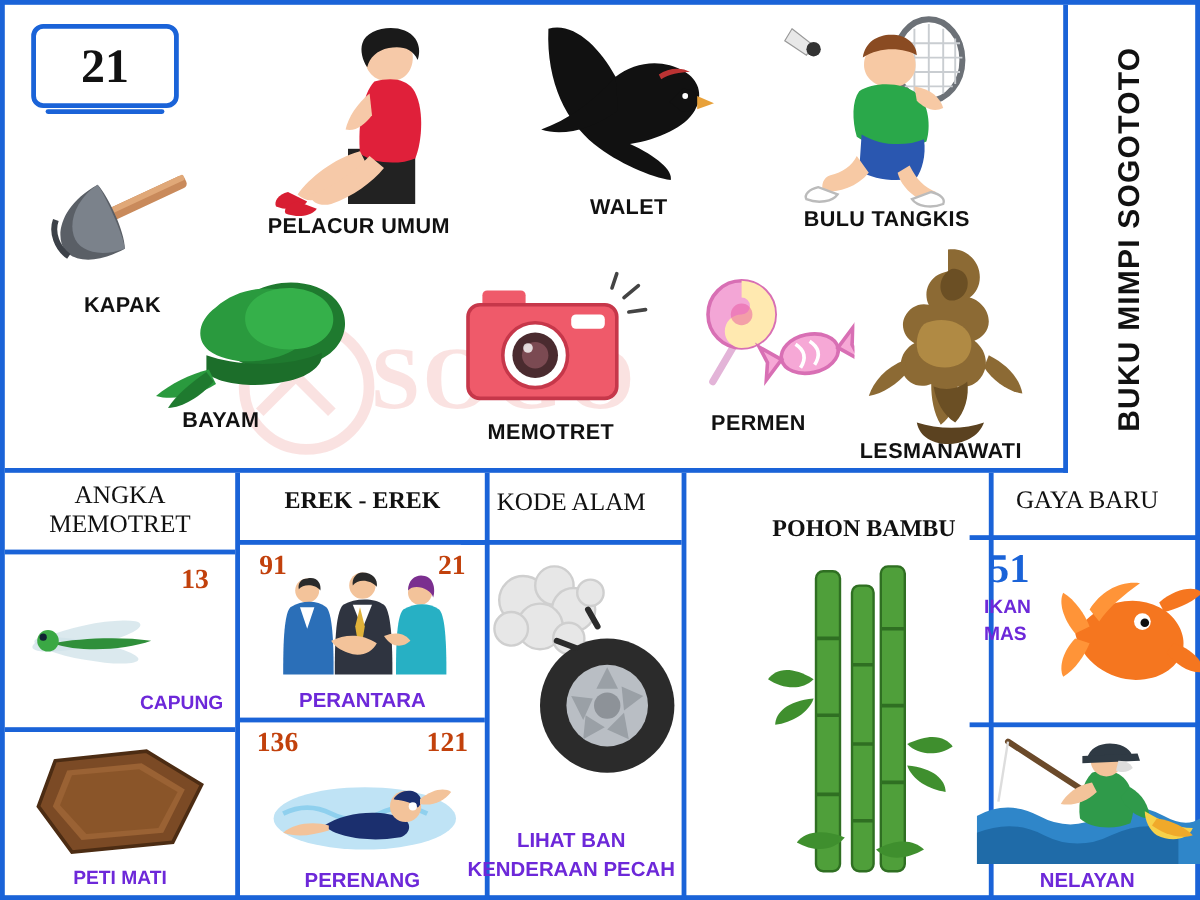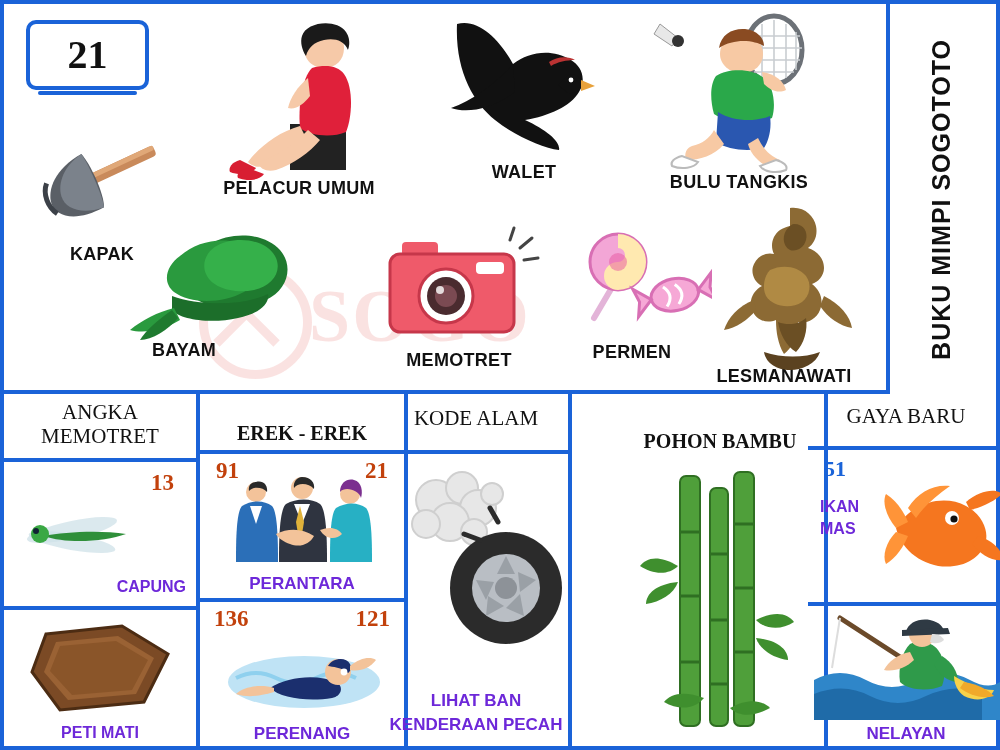--- a/index.html
+++ b/index.html
@@ -302,21 +302,21 @@
             <path d="M20 14 L96 6 L142 34 L118 82 L34 90 L6 52 Z" fill="#7b4a25" stroke="#4c2c13" stroke-width="3"></path>
             <path d="M30 22 L92 16 L128 38 L110 74 L42 80 L18 52 Z" fill="#9a6234"></path>
             <path d="M34 26 L90 21 L122 40 L106 70 L46 75 L24 51 Z" fill="#8a5529"></path>
           </svg>
         </div>
         <div class="smallcap" style="position:absolute;left:0;right:0;bottom:8px;">PETI MATI</div>
       </div>
     </div>
 
     <div class="col" style="left:196px;width:208px;">
-      <div class="colhead b" style="padding-top:28px;">EREK - EREK</div>
+      <div class="colhead b" style="padding-top:12px;">EREK - EREK</div>
       <div class="divider" style="top:56px;"></div>
 
       <div class="sub" style="top:60px;height:144px;">
         <div class="numlab" style="position:absolute;left:16px;top:4px;">91</div>
         <div class="numlab" style="position:absolute;right:16px;top:4px;">21</div>
         <div style="position:absolute;left:28px;top:22px;">
           <svg width="150" height="92" viewBox="0 0 150 92">
 
             <circle cx="28" cy="16" r="10" fill="#f3c39a"></circle>
             <path d="M28 6 c8 -2 12 4 11 10 c-4 -5 -14 -6 -18 -1 c-1 -5 2 -9 7 -9z" fill="#2a2a2a"></path>
@@ -430,21 +430,21 @@
           </g>
         </svg>
       </div>
     </div>
 
     <div class="col" style="left:804px;width:196px;border-right:none;">
       <div class="colhead" style="padding-top:10px;">GAYA BARU</div>
       <div class="divider" style="top:52px;"></div>
 
       <div class="sub" style="top:56px;height:152px;">
-        <div class="numlab" style="position:absolute;left:16px;top:6px;font-size:22px;color:#1a63d8;">51</div>
+        <div class="numlab" style="position:absolute;left:16px;top:6px;font-size:34px;color:#1a63d8;">51</div>
         <div class="smallcap" style="position:absolute;left:12px;top:46px;text-align:left;line-height:1.35;">
           <div>IKAN</div>
           <div>MAS</div>
         </div>
         <div style="position:absolute;right:0px;top:24px;">
           <svg width="126" height="106" viewBox="0 0 126 106">
             <path d="M18 54 c16 -26 48 -34 70 -22 c16 8 22 24 20 34 c-2 12 -14 24 -32 26 c-24 4 -52 -12 -58 -38z" fill="#f5761f"></path>
             <path d="M30 34 c10 -16 26 -24 42 -22 c-14 10 -26 20 -34 32z" fill="#ff9438"></path>
             <path d="M88 28 c14 -12 30 -14 36 -8 c-8 8 -22 14 -32 16z" fill="#f5761f"></path>
             <path d="M100 62 c14 4 24 14 26 24 c-12 2 -24 -6 -32 -16z" fill="#f5761f"></path>

